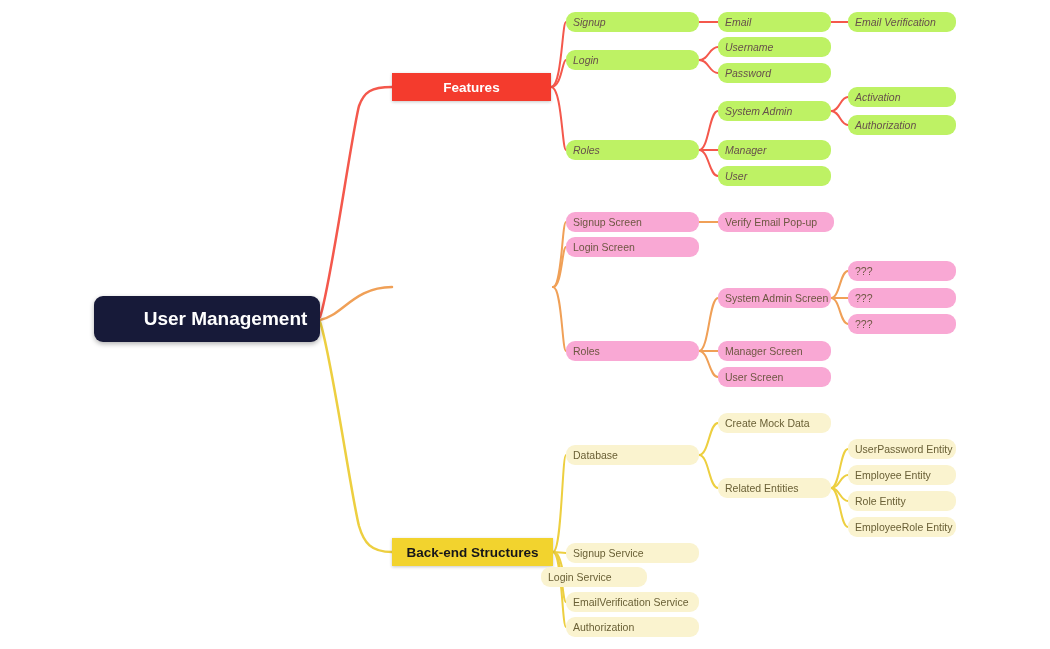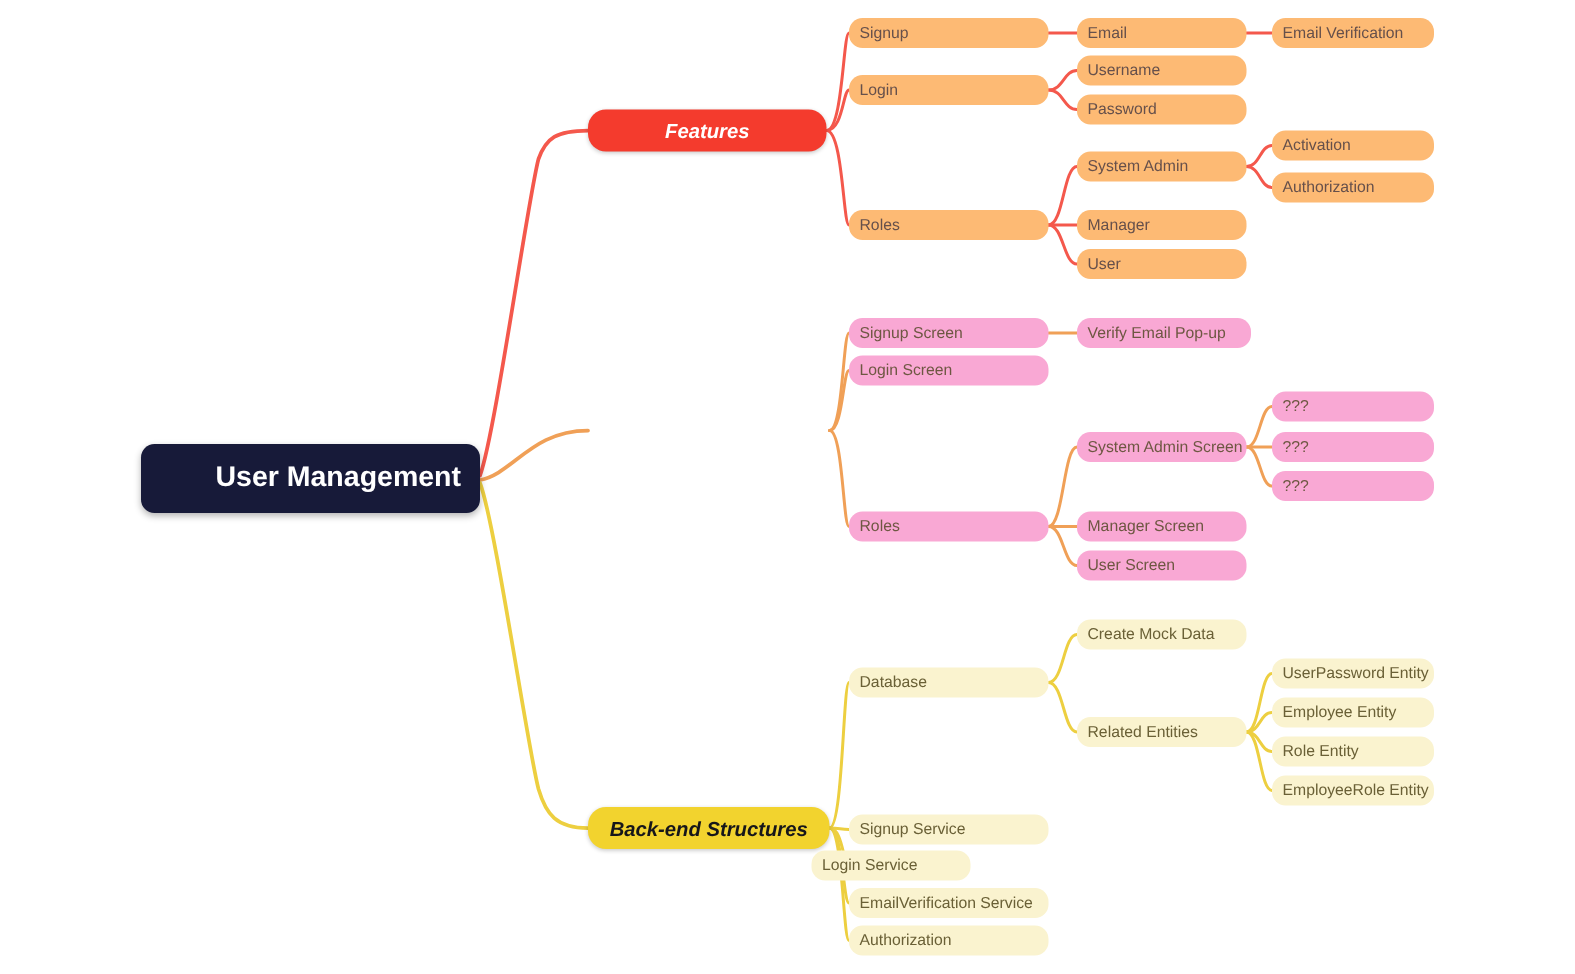--- a/index.html
+++ b/index.html
@@ -34,35 +34,34 @@
     justify-content:center;
     border-radius:9px;
     box-shadow:0 2px 5px rgba(0,0,0,0.30);
     padding-left:37px;
   }
   .b1{
     height:28px;
     font-size:13.5px;
     font-weight:bold;
     justify-content:center;
-    border-radius:12px;
+    border-radius:0;
     box-shadow:0 1px 3px rgba(0,0,0,0.22);
-    font-style:italic;
   }
   .b1-red{background:#F43B2D;color:#ffffff;}
   .b1-orange{background:#F0984D;color:#2B2433;}
   .b1-yellow{background:#F2D32E;color:#16161A;}
   .c{
     height:20px;
     font-size:10.5px;
     padding:0 7px;
     border-radius:9px;
     line-height:20px;
   }
-  .c-red{background:#fdba74;color:#66504B;}
+  .c-red{background:#bef264;color:#66504B;font-style:italic;}
   .c-orange{background:#f9a8d4;color:#6E5742;}
   .c-yellow{background:#FAF3CF;color:#6A6036;}
 </style>
 </head>
 <body>
 
 <div class="canvas">
 
   <svg class="edges" viewBox="0 0 1050 649" aria-hidden="true">
 

